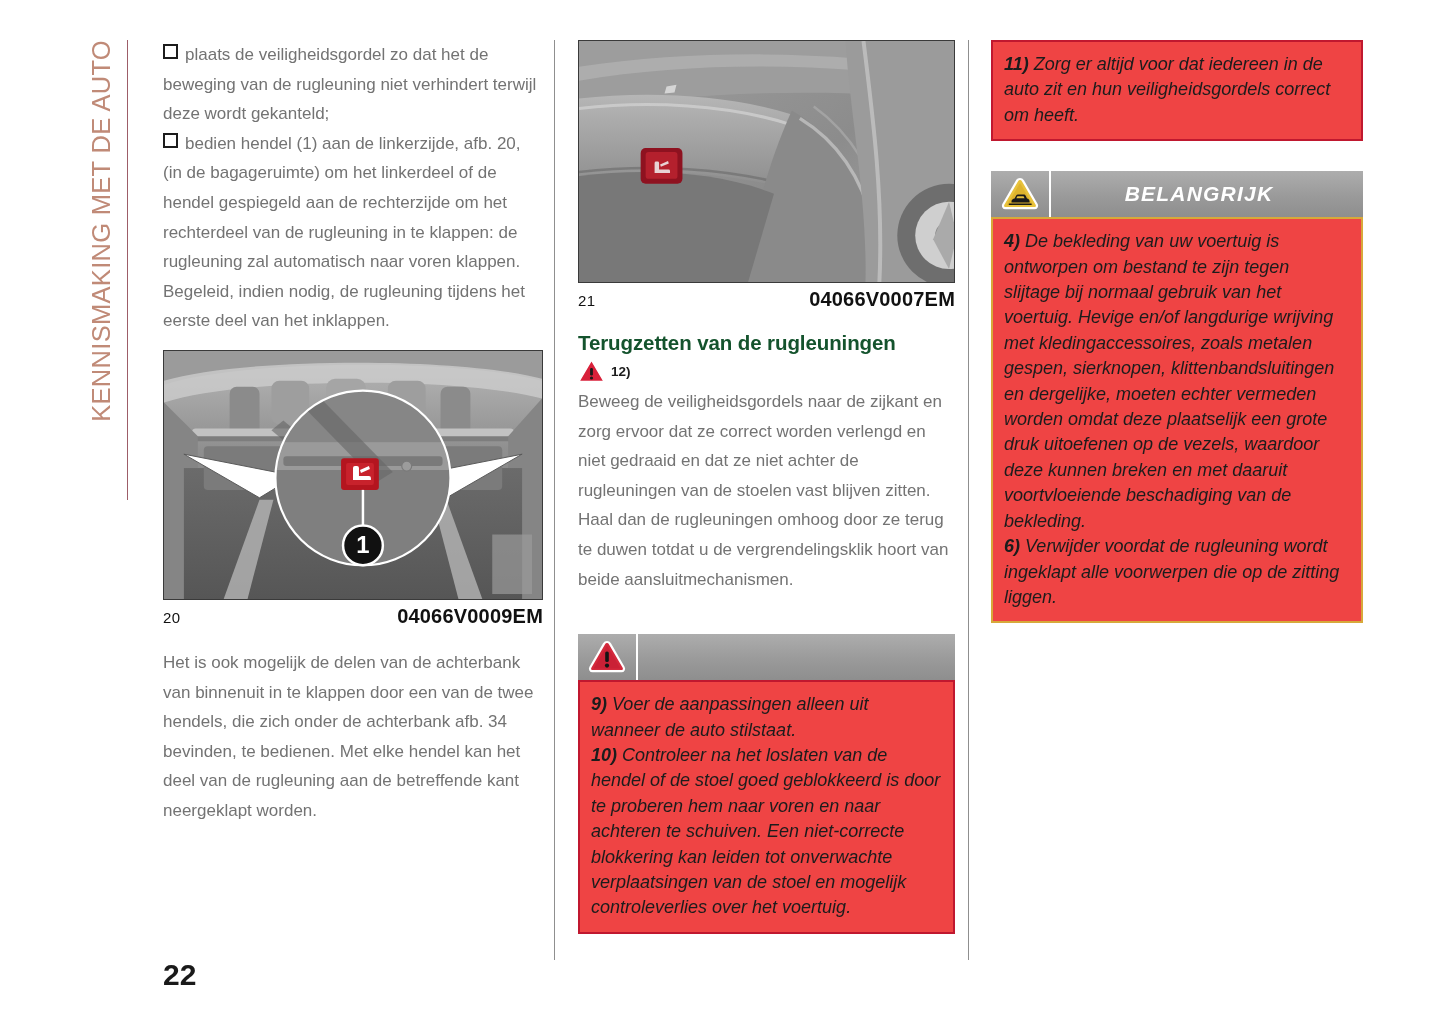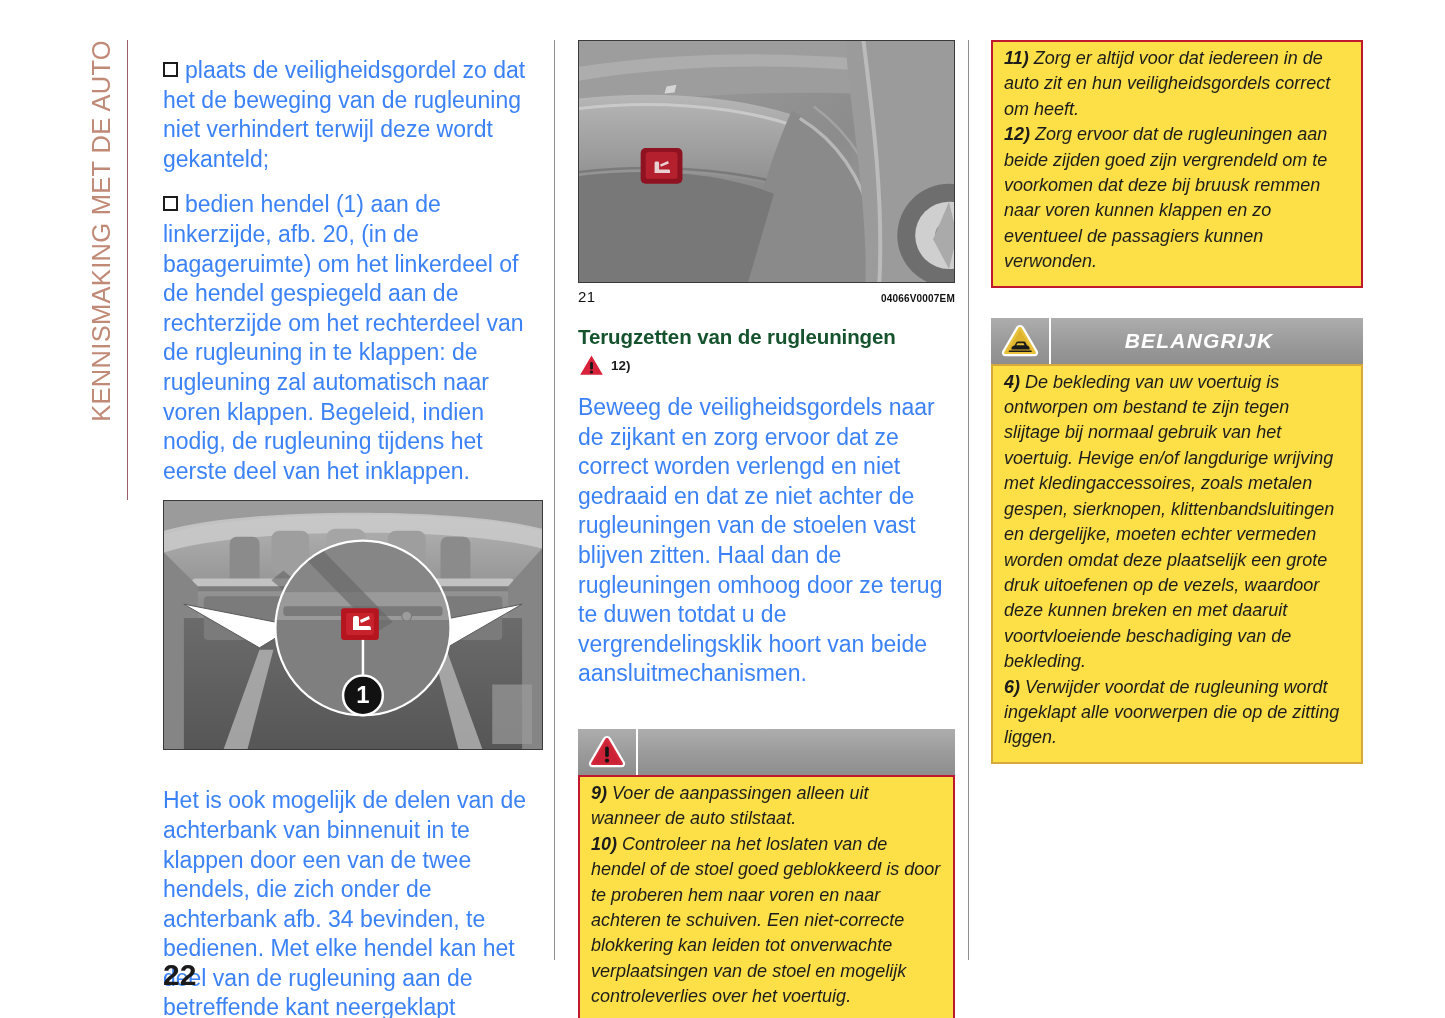--- a/index.html
+++ b/index.html
@@ -70,24 +70,24 @@
     top: 40px;
     width: 1px;
     height: 920px;
     background: #8f8f8f;
   }
   .rule-1 { left: 554px; }
   .rule-2 { left: 968px; }
 
   
   p.body {
-    margin: 16px 0 0 0;
-    font-size: 23px;
+    margin: 0 0 0 0;
+    font-size: 17px;
     line-height: 29.6px;
-    color: #3b82f6;
+    color: #737373;
     font-family: "Liberation Sans", sans-serif;
     text-align: left;
   }
   .sq {
     display: inline-block;
     width: 11px;
     height: 11px;
     border: 2.2px solid #1c1c1c;
     margin-right: 7px;
     vertical-align: 1px;
@@ -110,21 +110,21 @@
     display: flex;
     justify-content: space-between;
     align-items: baseline;
     margin-top: 5px;
     font-size: 14.5px;
     font-family: "Liberation Sans", sans-serif;
     color: #111;
     gap: 24px;
   }
   .figcaption .num { font-weight: 400; font-size: 15px; letter-spacing: 0.5px;}
-  .figcaption .code { font-weight: 700; font-size: 10px; letter-spacing: 0.2px; text-align: center;}
+  .figcaption .code { font-weight: 700; font-size: 20px; letter-spacing: 0.2px; text-align: center;}
 
   
   h2.sec {
     margin: 0;
     font-size: 20.5px;
     font-weight: 700;
     color: #14532d;
     font-family: "Liberation Sans", sans-serif;
     letter-spacing: -0.1px;
   }
@@ -168,23 +168,23 @@
     font-style: italic;
     font-size: 21px;
     letter-spacing: 1.2px;
     font-family: "Liberation Sans", sans-serif;
     padding-right: 40px;
     margin-left: 24px;
   }
 
   .noticebox {
     border: 2px solid #c0182f;
-    padding: 4px 11px 11px 11px;
+    padding: 10px 11px 11px 11px;
     box-sizing: border-box;
-    background: #fde047;
+    background: #ef4444;
   }
   .noticebox.gold { border-color: #d7a93a; }
   .noticebox p {
     margin: 0;
     font-size: 18px;
     line-height: 25.4px;
     font-style: italic;
     color: #1c1c1c;
     font-family: "Liberation Sans", sans-serif;
   }
@@ -291,20 +291,24 @@
           <path d="M190,130 L190,118 Q190,116 192,116 L194,116 Q196,116 196,118 L196,126 L206,126 Q208,126 208,128 L208,130 Z" fill="#ffffff"></path>
           <path d="M197,120 L206,116 L207,119 L198,123 Z" fill="#ffffff"></path>
           <circle cx="244" cy="116" r="5" fill="#9c9c9c" stroke="#7a7a7a" stroke-width="1.2"></circle>
         </g>
         <circle cx="200" cy="128" r="88" fill="none" stroke="#ffffff" stroke-width="2.2"></circle>
 
         <path d="M200,140 L200,176" stroke="#ffffff" stroke-width="2.5" fill="none"></path>
         <circle cx="200" cy="196" r="20" fill="#111111" stroke="#ffffff" stroke-width="2.5"></circle>
         <text x="200" y="204" font-family="Liberation Sans, sans-serif" font-size="24" font-weight="700" fill="#ffffff" text-anchor="middle">1</text>
       </svg>
+      <div class="figcaption">
+        <span class="num">20</span>
+        <span class="code">04066V0009EM</span>
+      </div>
     </div>
 
     <div class="spacer-20"></div>
 
     <p class="body">Het is ook mogelijk de delen van de achterbank van binnenuit in te klappen door een van de twee hendels, die zich onder de achterbank afb. 34 bevinden, te bedienen. Met elke hendel kan het deel van de rugleuning aan de betreffende kant neergeklapt worden.</p>
   </div>
 
   <div class="col col-2">
 
     <div class="figure">
@@ -389,21 +393,20 @@
     <div class="noticebox after-banner">
       <p><span class="n">9)</span> <span>Voer de aanpassingen alleen uit wanneer de auto stilstaat.</span></p>
       <p><span class="n">10)</span> <span>Controleer na het loslaten van de hendel of de stoel goed geblokkeerd is door te proberen hem naar voren en naar achteren te schuiven. Een niet-correcte blokkering kan leiden tot onverwachte verplaatsingen van de stoel en mogelijk controleverlies over het voertuig.</span></p>
     </div>
   </div>
 
   <div class="col col-3">
 
     <div class="noticebox">
       <p><span class="n">11)</span> <span>Zorg er altijd voor dat iedereen in de auto zit en hun veiligheidsgordels correct om heeft.</span></p>
-      <p><span class="n">12)</span> <span>Zorg ervoor dat de rugleuningen aan beide zijden goed zijn vergrendeld om te voorkomen dat deze bij bruusk remmen naar voren kunnen klappen en zo eventueel de passagiers kunnen verwonden.</span></p>
     </div>
 
     <div class="spacer-20"></div>
     <div class="spacer-10"></div>
 
     <div class="banner">
       <div class="icon-cell">
         <svg width="38" height="34" viewBox="0 0 38 34">
           <path d="M19,2 C20.4,2 21.3,2.7 22,3.9 L35.6,27.3 C36.6,29.1 35.6,31.2 33.4,31.2 L4.6,31.2 C2.4,31.2 1.4,29.1 2.4,27.3 L16,3.9 C16.7,2.7 17.6,2 19,2 Z" fill="#e8c23c" stroke="#ffffff" stroke-width="2.2" stroke-linejoin="round"></path>
           <path d="M19,6 L32,28 L6,28 Z" fill="#d6a821" opacity="0.55"></path>

